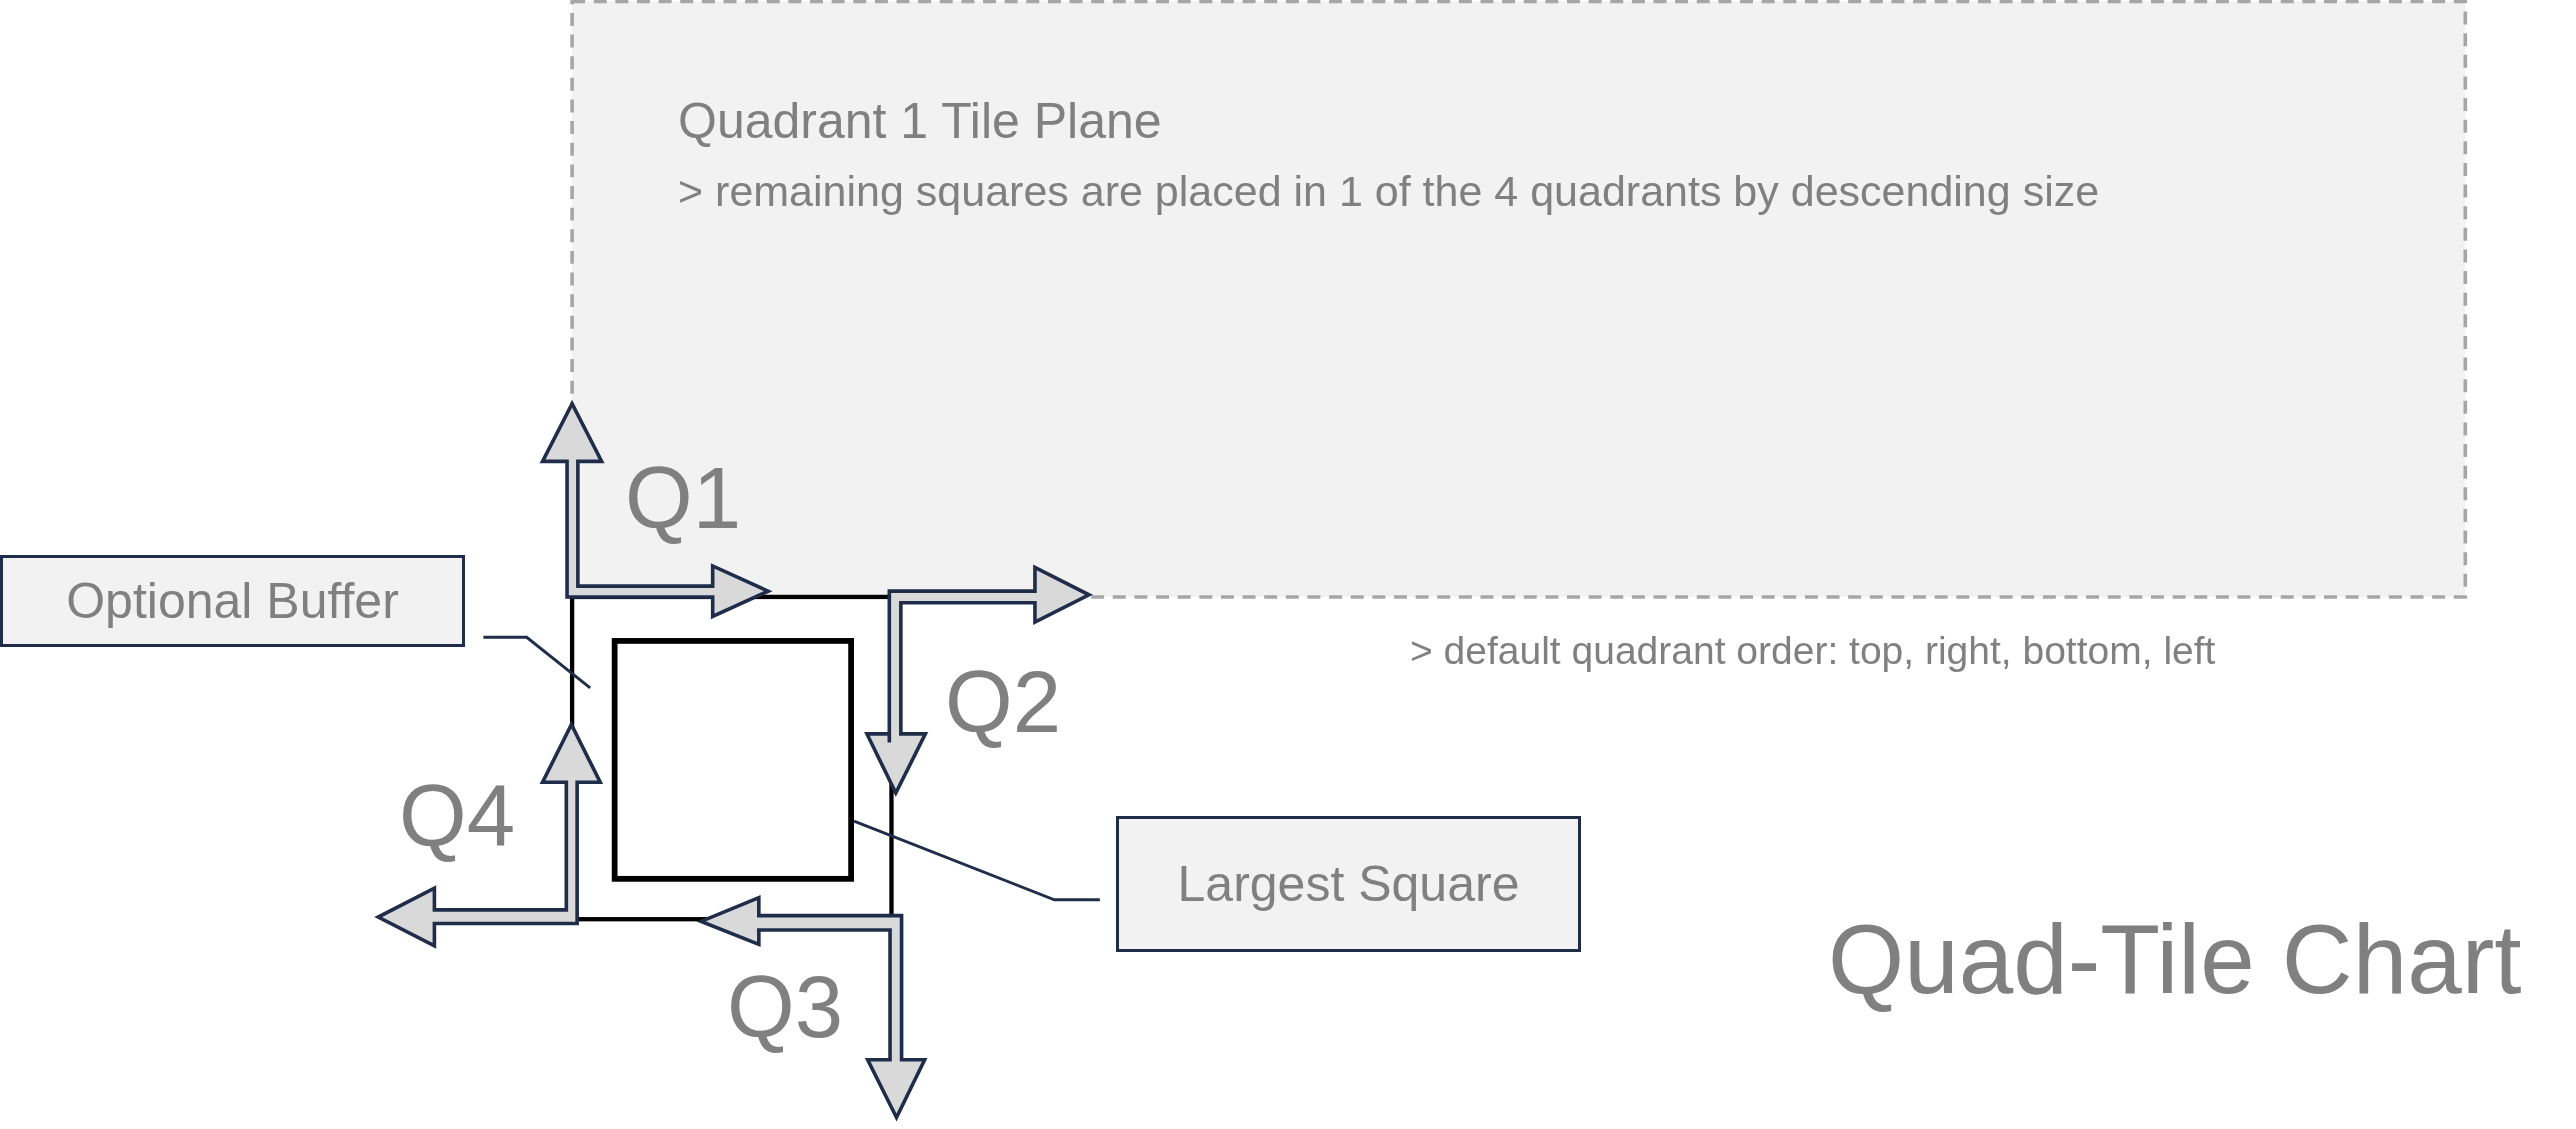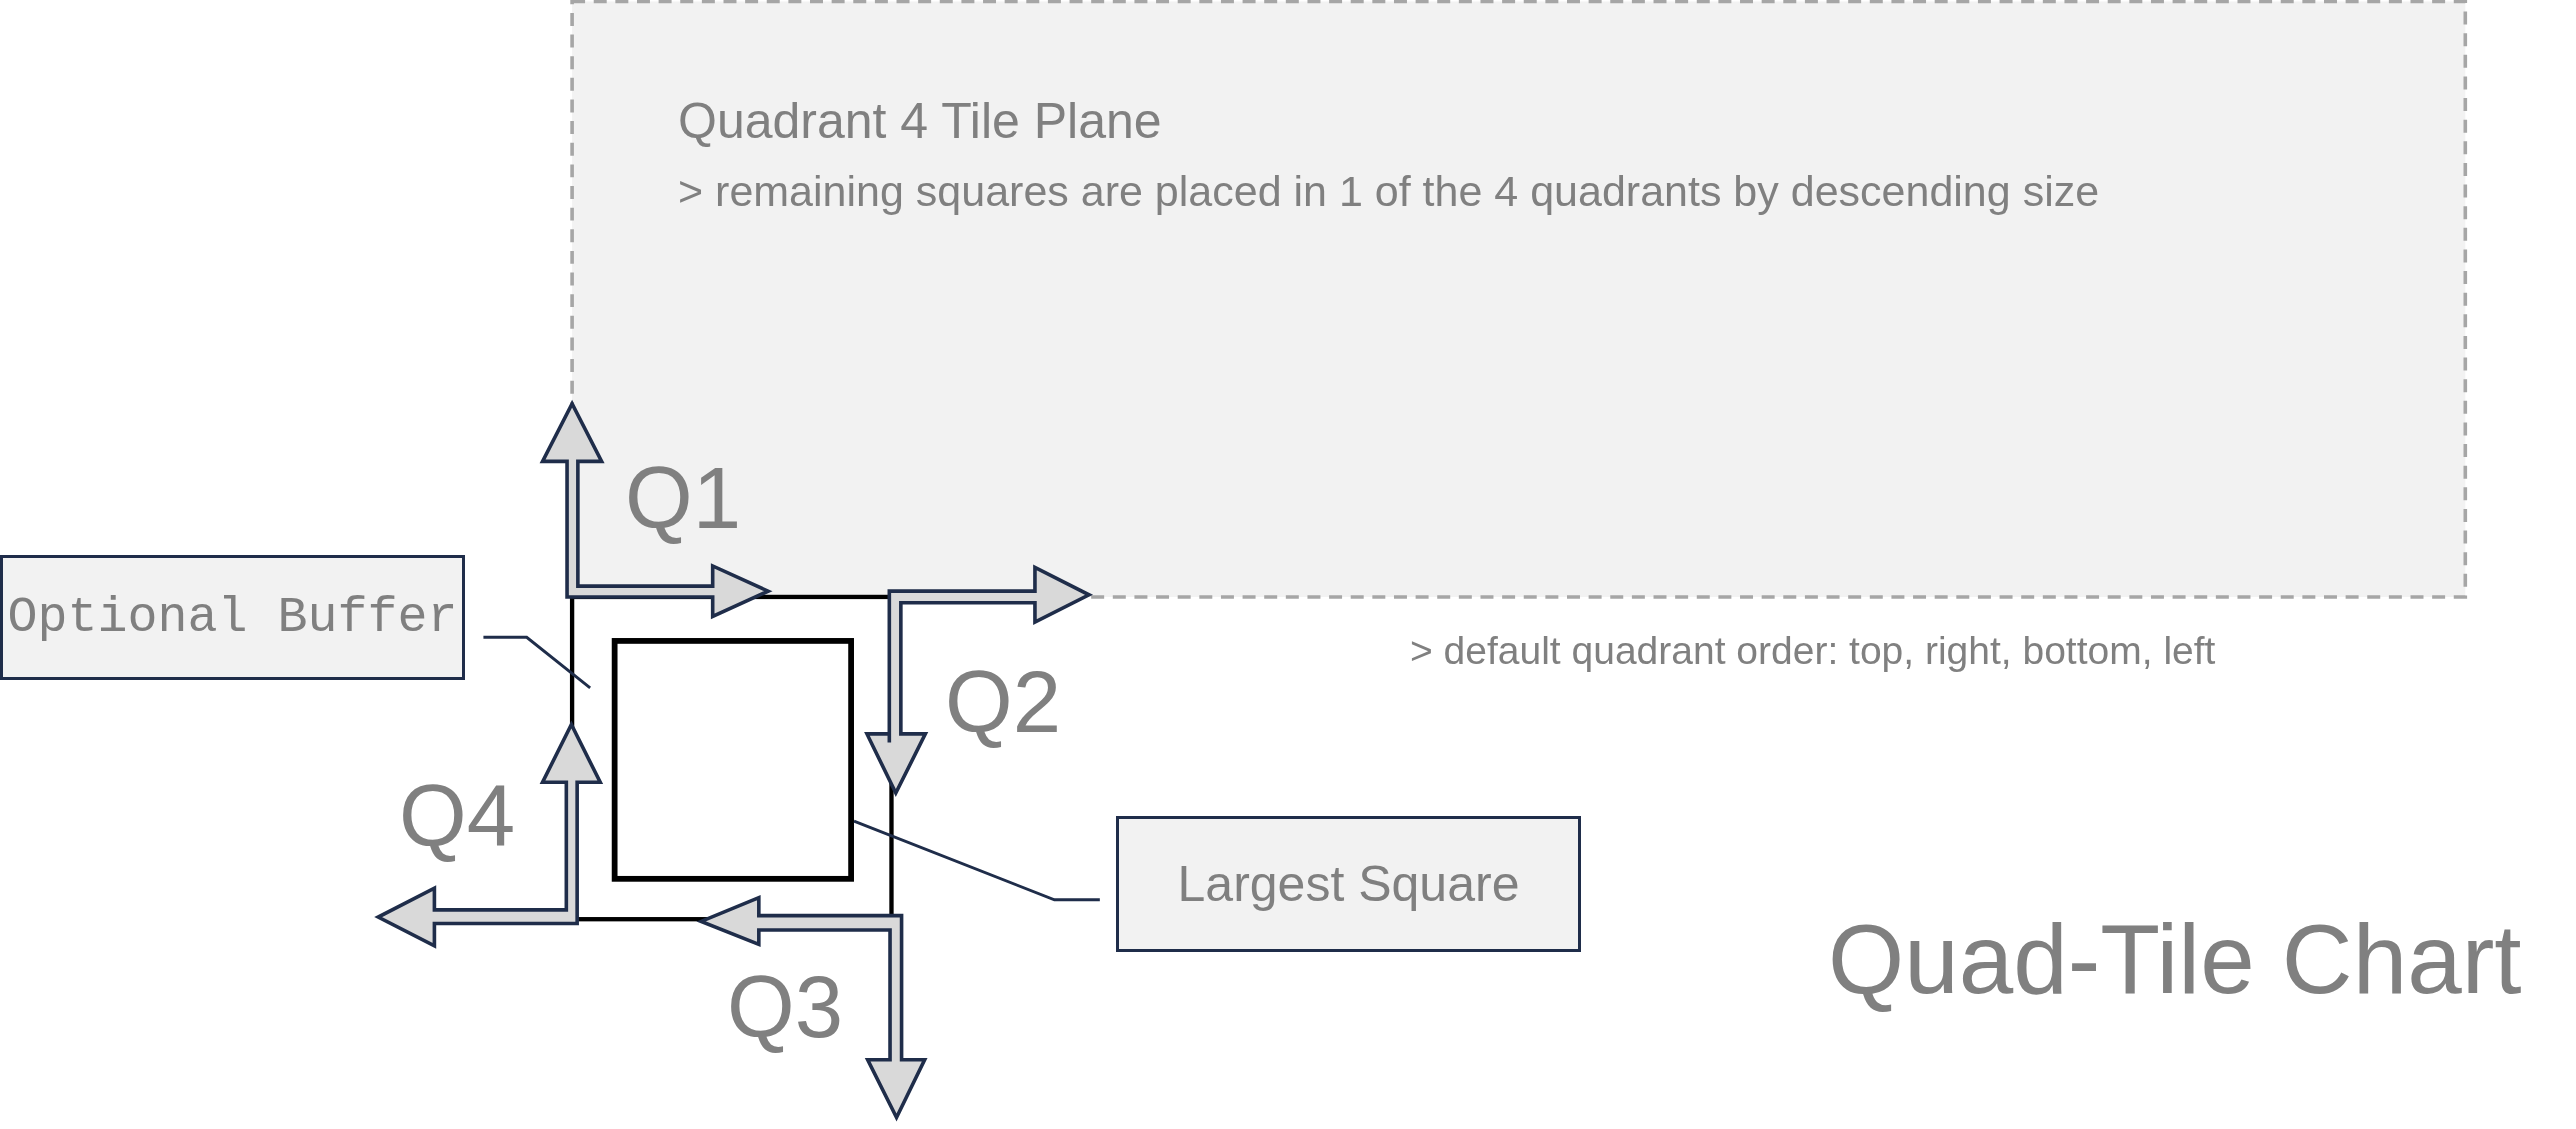--- a/index.html
+++ b/index.html
@@ -31,30 +31,30 @@
   <path d="M1233 1030 L1233 820 L1435 820 L1435 787 L1510 825 L1435 863 L1435 836 L1249 836 L1249 1018 L1283 1018 L1242 1100 L1202 1018 L1233 1018 Z" fill="#d9d9d9" stroke="#1f2d4a" stroke-width="5" stroke-linejoin="miter"></path>
 
   <path d="M1250 1270 L1250 1470 L1282 1470 L1243 1550 L1203 1470 L1234 1470 L1234 1290 L1052 1290 L1052 1310 L972 1278 L1052 1245 L1052 1270 Z" fill="#d9d9d9" stroke="#1f2d4a" stroke-width="5" stroke-linejoin="miter"></path>
 
   <path d="M800 1281 L602 1281 L602 1312 L524 1272 L602 1232 L602 1262 L785 1262 L785 1085 L752 1085 L792 1005 L832 1085 L800 1085 Z" fill="#d9d9d9" stroke="#1f2d4a" stroke-width="5" stroke-linejoin="miter"></path>
 
   <polyline points="670,884 730,884 818,954" fill="none" stroke="#1f2d4a" stroke-width="4"></polyline>
   <polyline points="1184,1139 1462,1248 1525,1248" fill="none" stroke="#1f2d4a" stroke-width="4"></polyline>
 </svg>
 
-<div class="abs plane-title">Quadrant 4 Tile Plane</div>
+<div class="abs plane-title">Quadrant 1 Tile Plane</div>
 <div class="abs plane-sub">&gt; remaining squares are placed in 1 of the 4 quadrants by descending size</div>
 <div class="abs order-note">&gt; default quadrant order: top, right, bottom, left</div>
 
 <div class="abs qlabel" style="left:625px; top:454px;text-align:right;">Q1</div>
 <div class="abs qlabel" style="left:945px; top:658px;">Q2</div>
 <div class="abs qlabel" style="left:727px; top:963px;">Q3</div>
 <div class="abs qlabel" style="left:399px; top:772px;">Q4</div>
 
-<div class="abs callout" style="left:0px; top:555px; width:465px; height:125px;font-family:Liberation Mono, monospace;">
+<div class="abs callout" style="left:0px; top:555px; width:465px; height:92px;">
   <span>Optional Buffer</span>
 </div>
 <div class="abs callout" style="left:1116px; top:816px; width:465px; height:136px;">
   <span>Largest Square</span>
 </div>
 
 <div class="abs chart-title">Quad-Tile Chart</div>
 
 
 </body></html>

